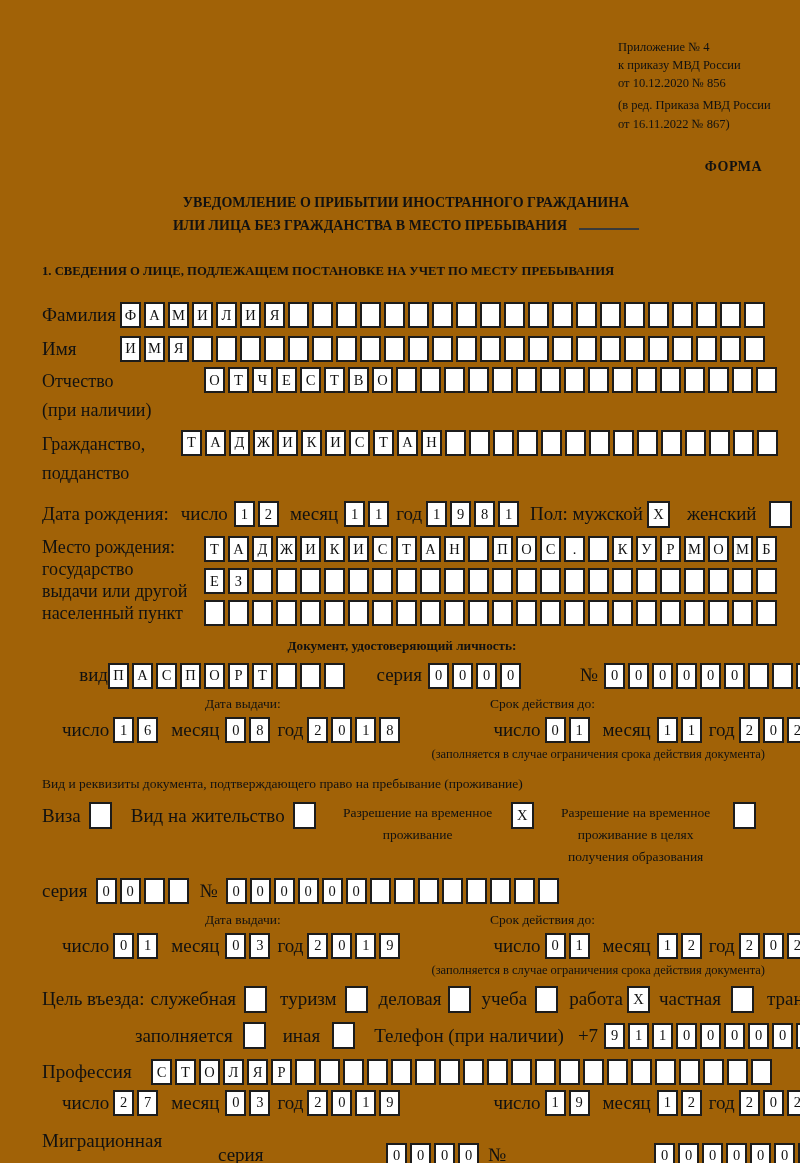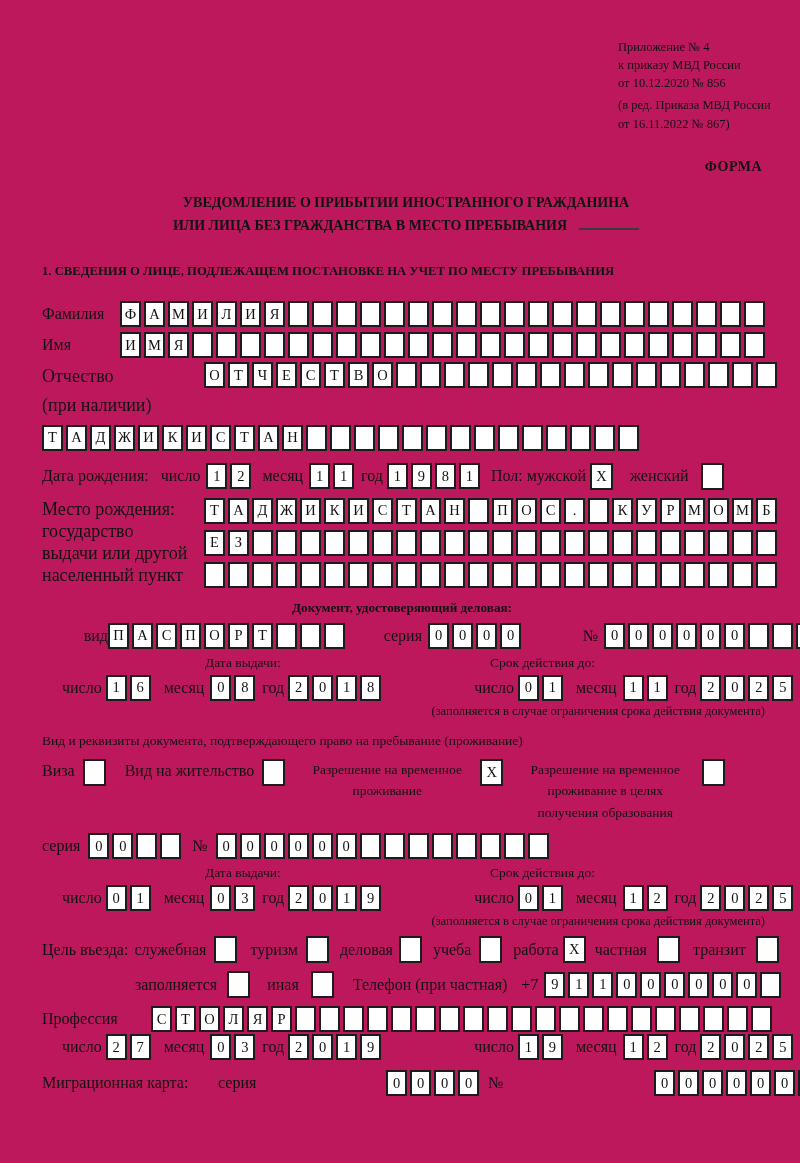--- a/index.html
+++ b/index.html
@@ -2,34 +2,34 @@
 <html><head>
 <meta charset="utf-8">
 <style>
   * { margin:0; padding:0; box-sizing:border-box; }
   html,body { background:#ffffff; }
   body {
     width:800px; height:1163px;
     font-family:"Liberation Serif","DejaVu Serif",serif;
     color:#111111;
   }
-  .page { width:800px; height:1163px; padding:38px 0 10px 42px; overflow:hidden; position:relative; background:#be185d; }
+  .page { width:800px; height:1163px; padding:38px 0 10px 42px; overflow:hidden; position:relative; background:#a16207; }
 
   .appendix { margin-left:576px; width:210px; font-size:12.5px; line-height:1.45; }
   .appendix .ed { margin-top:4px; }
   .forma { text-align:right; margin-right:38px; margin-top:26px; font-weight:bold; font-size:14px; letter-spacing:0.5px; }
 
   .title { text-align:center; font-weight:bold; font-size:14px; line-height:1.7; margin-top:16px; margin-right:30px; }
   .tunder { display:inline-block; width:60px; height:14px; border-bottom:2.5px solid #3a3a3a; margin-left:12px; }
 
   .sect { font-weight:bold; font-size:12.7px; margin-top:26px; }
 
   .row { display:flex; align-items:center; margin-top:7px; }
   .top { align-items:flex-start; }
-  .lbl { font-size:16px; line-height:1.5; flex:none; }
+  .lbl { font-size:19px; line-height:1.5; flex:none; }
   .lbl2 { font-size:18px; line-height:1.62; flex:none; }
 
   .boxes { display:flex; flex:none; }
   .cbox {
     width:21px; height:26px; border:2px solid #1c1c1c; margin-right:3px;
     display:flex; align-items:center; justify-content:center;
     font-size:14.5px; background:#fff; flex:none;
   }
   .chk .cbox { width:23px; height:27px; }
   .stack .boxes { margin-bottom:6px; }
@@ -195,20 +195,24 @@
         <span class="cbox"></span>
         <span class="cbox"></span>
         <span class="cbox"></span>
         <span class="cbox"></span>
         <span class="cbox"></span>
         <span class="cbox"></span>
       </span>
   </div>
 
   <div class="row top r-citiz">
+    <span class="lbl2">
+      <span>Гражданство,</span><br>
+      <span>подданство</span>
+    </span>
     <span class="boxes">
         <span class="cbox">Т</span>
         <span class="cbox">А</span>
         <span class="cbox">Д</span>
         <span class="cbox">Ж</span>
         <span class="cbox">И</span>
         <span class="cbox">К</span>
         <span class="cbox">И</span>
         <span class="cbox">С</span>
         <span class="cbox">Т</span>
@@ -342,21 +346,21 @@
           <span class="cbox"></span>
           <span class="cbox"></span>
           <span class="cbox"></span>
           <span class="cbox"></span>
           <span class="cbox"></span>
           <span class="cbox"></span>
         </span>
     </span>
   </div>
 
-  <div class="dochead">Документ, удостоверяющий деловая:</div>
+  <div class="dochead">Документ, удостоверяющий личность:</div>
 
   <div class="row r-vid">
     <span class="lbl">вид</span>
     <span class="boxes">
         <span class="cbox">П</span>
         <span class="cbox">А</span>
         <span class="cbox">С</span>
         <span class="cbox">П</span>
         <span class="cbox">О</span>
         <span class="cbox">Р</span>
@@ -575,21 +579,21 @@
 
   <div class="row r-purpose2">
     <span class="lbl ind93">заполняется</span>
     <span class="boxes chk gap10">
         <span class="cbox"></span>
       </span>
     <span class="lbl gap14">иная</span>
     <span class="boxes chk gap12">
         <span class="cbox"></span>
       </span>
-    <span class="lbl gap16">Телефон (при частная)</span>
+    <span class="lbl gap16">Телефон (при наличии)</span>
     <span class="lbl gap14">+7</span>
     <span class="boxes gap6">
         <span class="cbox">9</span>
         <span class="cbox">1</span>
         <span class="cbox">1</span>
         <span class="cbox">0</span>
         <span class="cbox">0</span>
         <span class="cbox">0</span>
         <span class="cbox">0</span>
         <span class="cbox">0</span>

